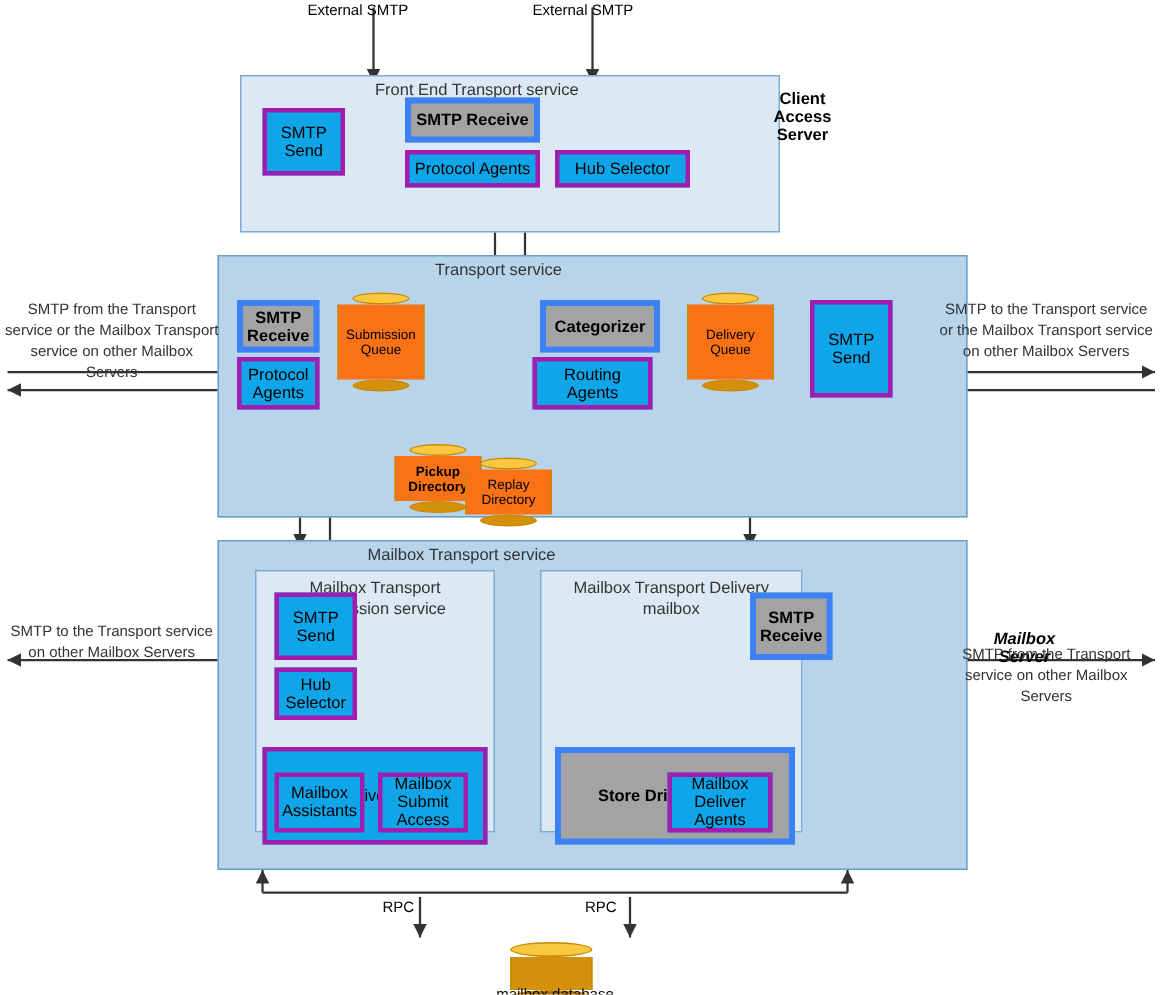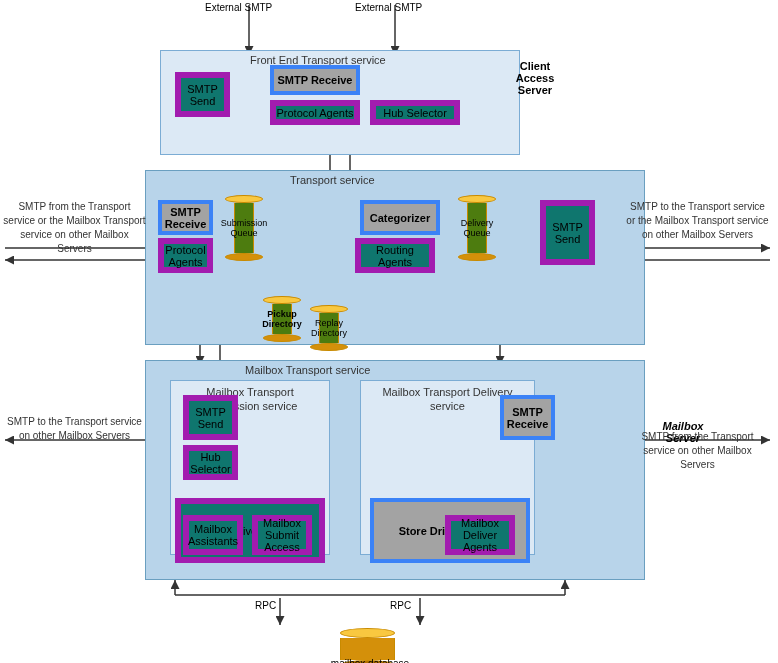--- a/index.html
+++ b/index.html
@@ -34,22 +34,22 @@
     }
     .box-light-blue {
       background: #dce9f5;
       border: 1px solid #7bacd4;
     }
     .box-blue {
       background: #b8d4ea;
       border: 1px solid #6a9fc0;
     }
     .box-white {
-      background: #0f766e;
-      border: 6px solid #a21caf;
+      background: #0ea5e9;
+      border: 3px solid #a21caf;
     }
     .label {
       position: absolute;
       font-size: 10px;
       text-align: center;
     }
     
     svg.arrows {
       position: absolute;
       top: 0; left: 0;
@@ -64,22 +64,22 @@
     }
     
     .cylinder {
       position: absolute;
       display: flex;
       flex-direction: column;
       align-items: center;
       justify-content: center;
     }
     .cylinder-body {
-      background: #4d7c0f;
-      width: 20px;
+      background: #f97316;
+      width: 58px;
       display: flex;
       align-items: center;
       justify-content: center;
       text-align: center;
       font-size: 9px;
       padding: 2px;
       border-left: 1px solid #c88a00;
       border-right: 1px solid #c88a00;
     }
     .cylinder-top {
@@ -288,21 +288,21 @@
   <div class="section-label" style="left:185px;top:385px;width:130px;text-align:center;line-height:1.3;">Mailbox
 Transport
 Submission
 service</div>
 
   <div class="box box-light-blue" style="left:360px;top:380px;width:175px;height:175px;">
   </div>
   <div class="section-label" style="left:375px;top:385px;width:145px;text-align:center;line-height:1.3;">Mailbox
 Transport
 Delivery
-service</div>
+mailbox</div>
 
   <div class="box box-white" style="left:183px;top:395px;width:55px;height:45px;">
     <span>SMTP
 Send</span>
   </div>
 
   <div class="box box-white" style="left:183px;top:445px;width:55px;height:35px;">
     <span>Hub
 Selector</span>
   </div>

